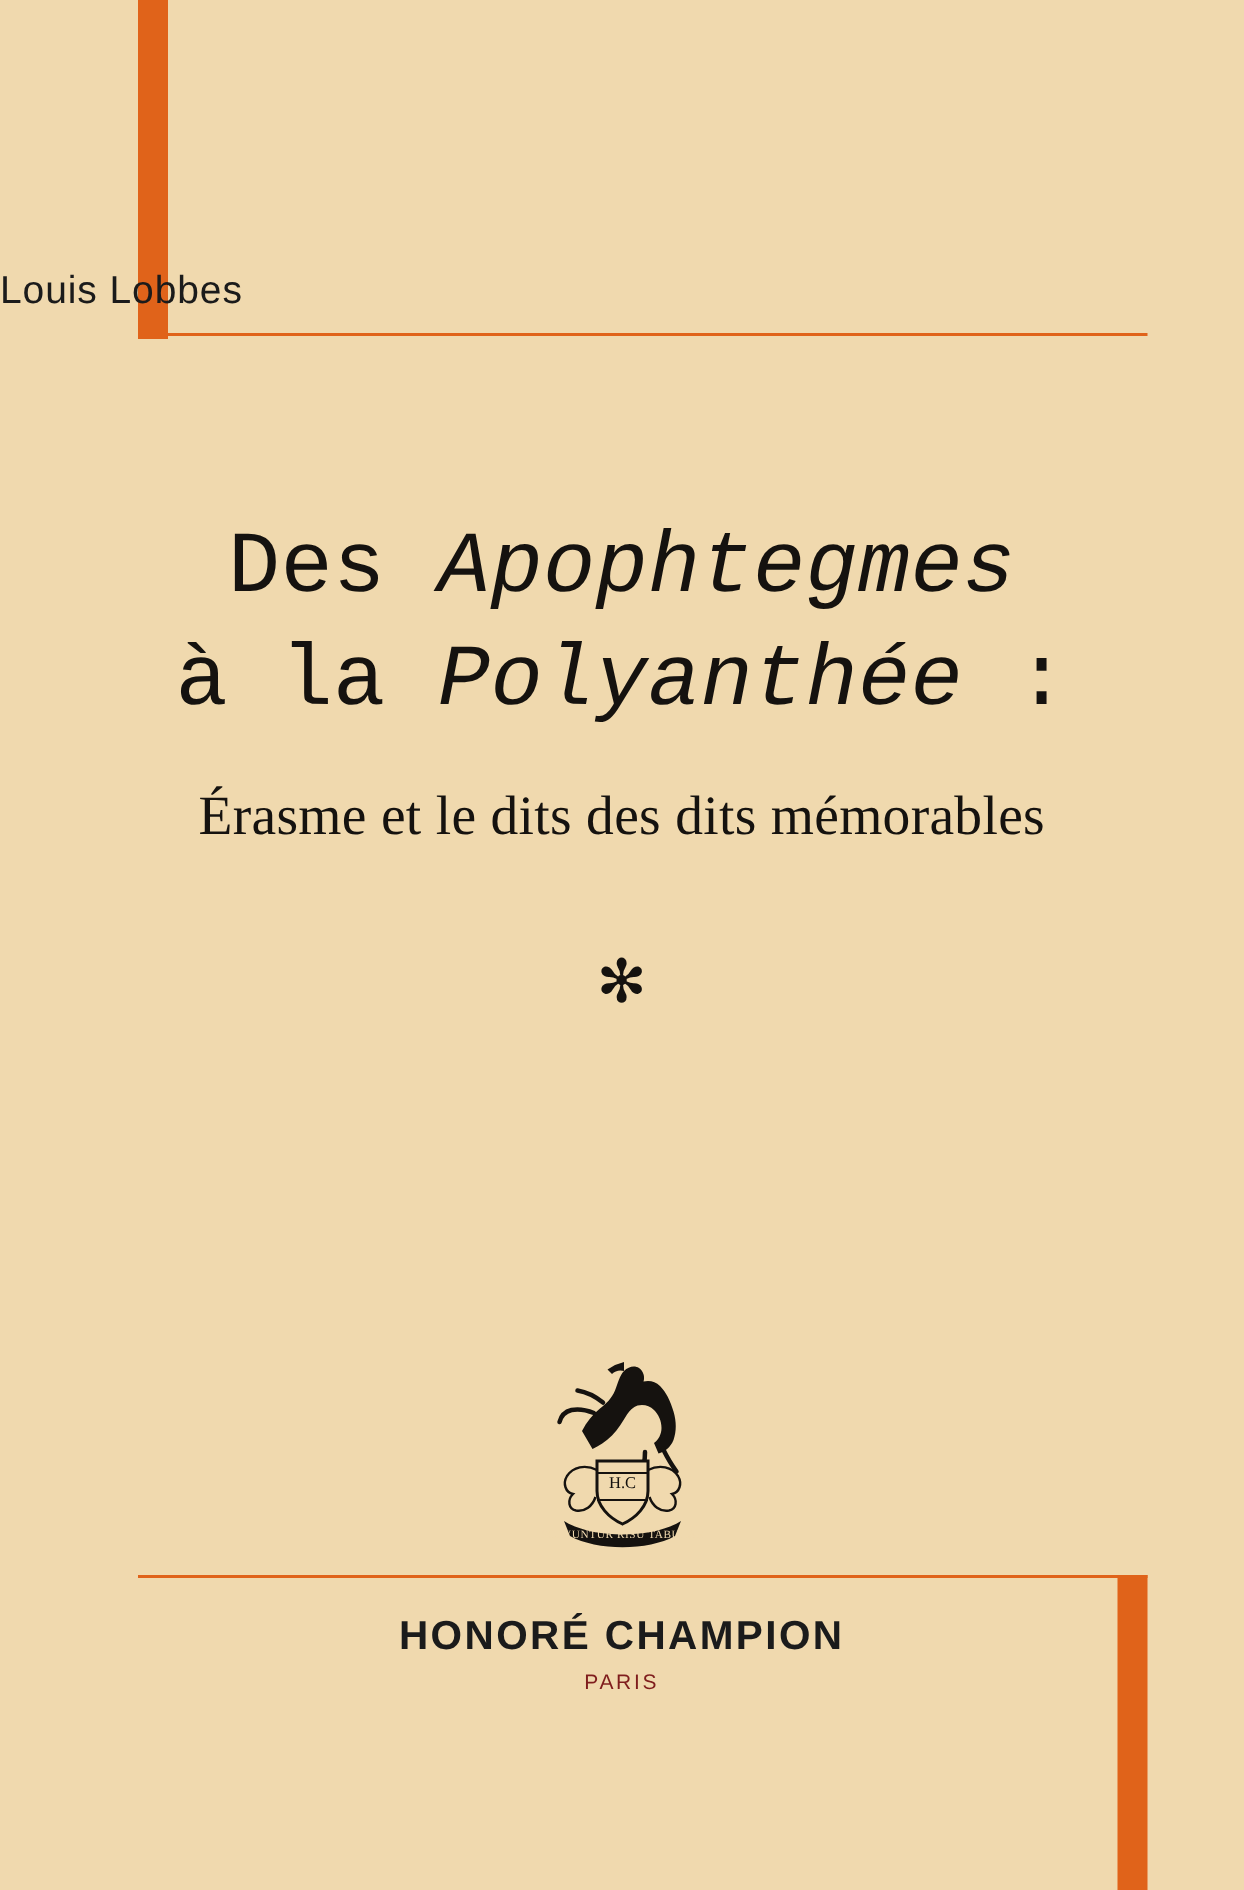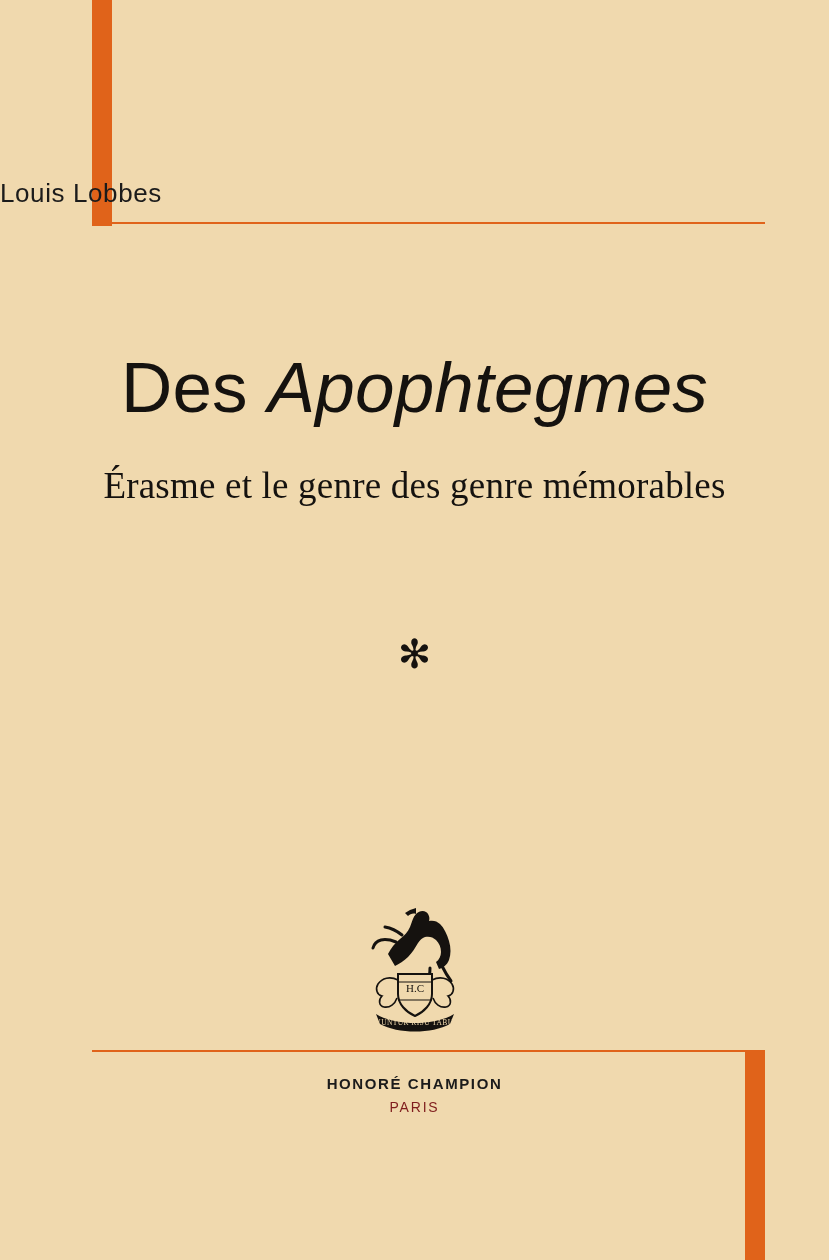--- a/index.html
+++ b/index.html
@@ -65,22 +65,22 @@
   
   .title-block {
     position: absolute;
     left: 0;
     top: 342px;
     width: 829px;
     text-align: center;
     color: #15120f;
   }
   .title-line {
-    font-family: Liberation Sans, sans-serif;
-    font-size: 71px;
+    font-family: Liberation Mono, monospace;
+    font-size: 58px;
     line-height: 1.30;
     letter-spacing: 0.2px;
   }
   .title-line .it {
     font-style: italic;
   }
   .subtitle {
     margin-top: 30px;
     font-family: "Liberation Serif", serif;
     font-size: 37px;
@@ -115,21 +115,21 @@
   
   .imprint {
     position: absolute;
     left: 0;
     top: 1075px;
     width: 829px;
     text-align: center;
   }
   .imprint-name {
     font-family: "Liberation Sans", sans-serif;
-    font-size: 15px;
+    font-size: 27px;
     font-weight: bold;
     letter-spacing: 1.6px;
     color: #1b1b1b;
   }
   .imprint-city {
     margin-top: 7px;
     font-family: "Liberation Sans", sans-serif;
     font-size: 14px;
     letter-spacing: 1.8px;
     color: #7f1d1d;
@@ -140,21 +140,24 @@
 
 <div class="rule-v-top"></div>
 <div class="rule-h-top"></div>
 
 <div class="author">Louis Lobbes</div>
 
 <div class="title-block">
   <div class="title-line">
     <span>Des </span><span class="it">Apophtegmes</span><span></span>
   </div>
-  <div class="subtitle">Érasme et le genre des genre mémorables</div>
+  <div class="title-line">
+    <span>à la </span><span class="it">Polyanthée</span><span> :</span>
+  </div>
+  <div class="subtitle">Érasme et le dits des dits mémorables</div>
 </div>
 
 <div class="asterisk">✻</div>
 
 <div class="emblem">
   <svg viewBox="0 0 130 150" width="130" height="150" aria-hidden="true">
     <g fill="none" stroke="#15120f" stroke-width="1.4">
 
       <path d="M38 66 C41 60 45 55 50 51 C54 48 58 44 60 39 C62 34 63 29 66 26
                C69 23 73 22 76 24 C79 26 80 30 79 33 C83 32 87 33 90 36

